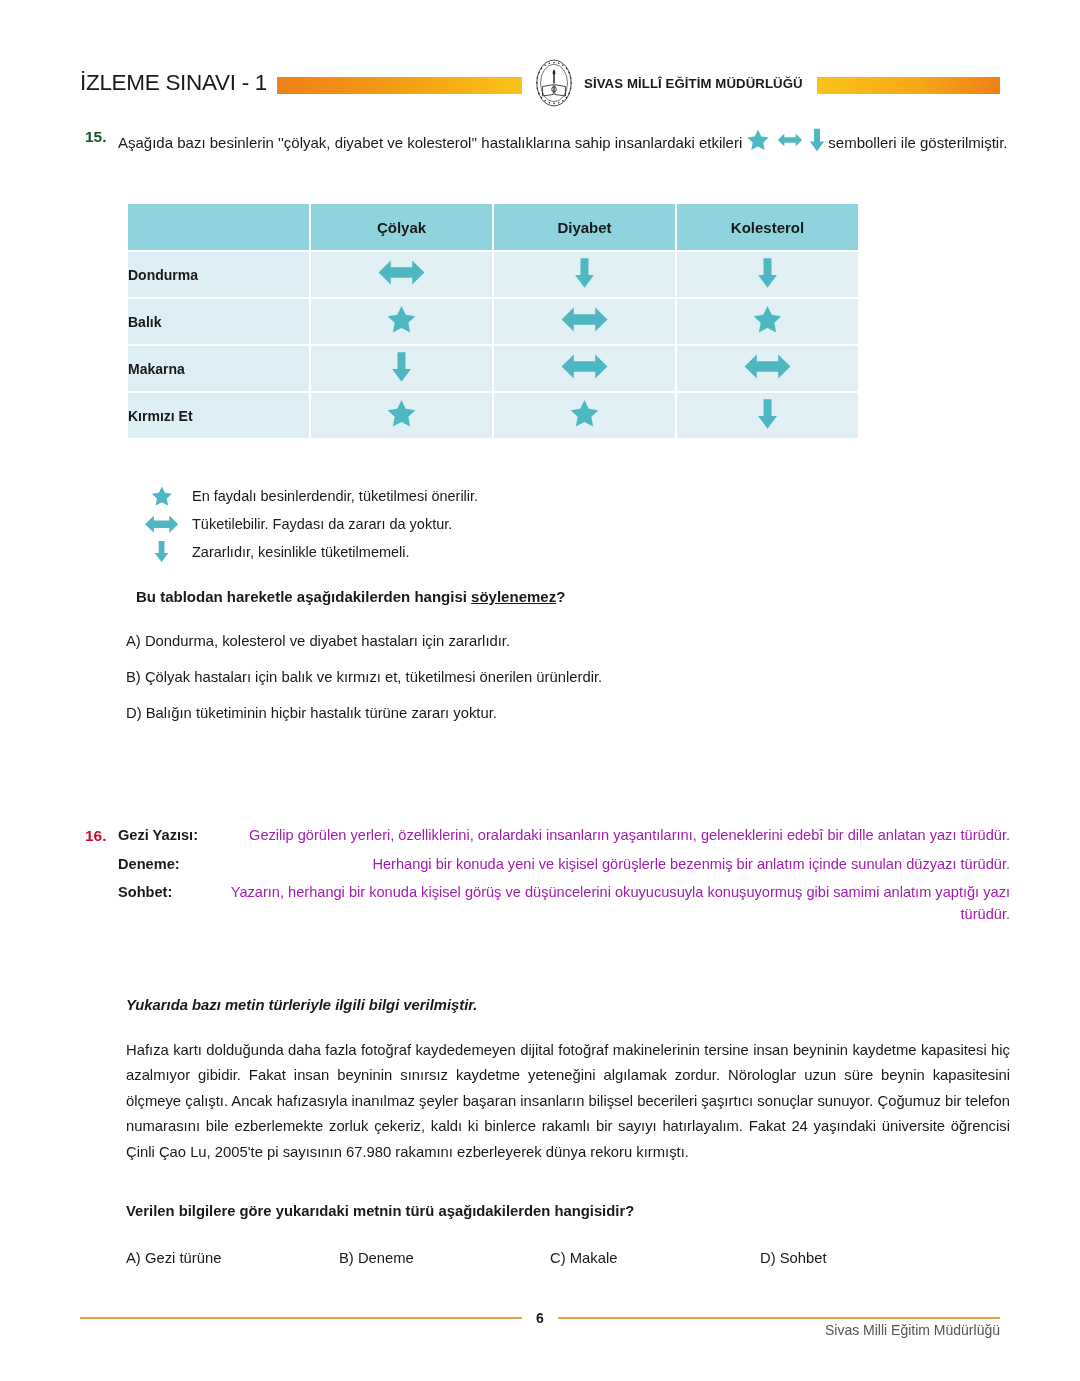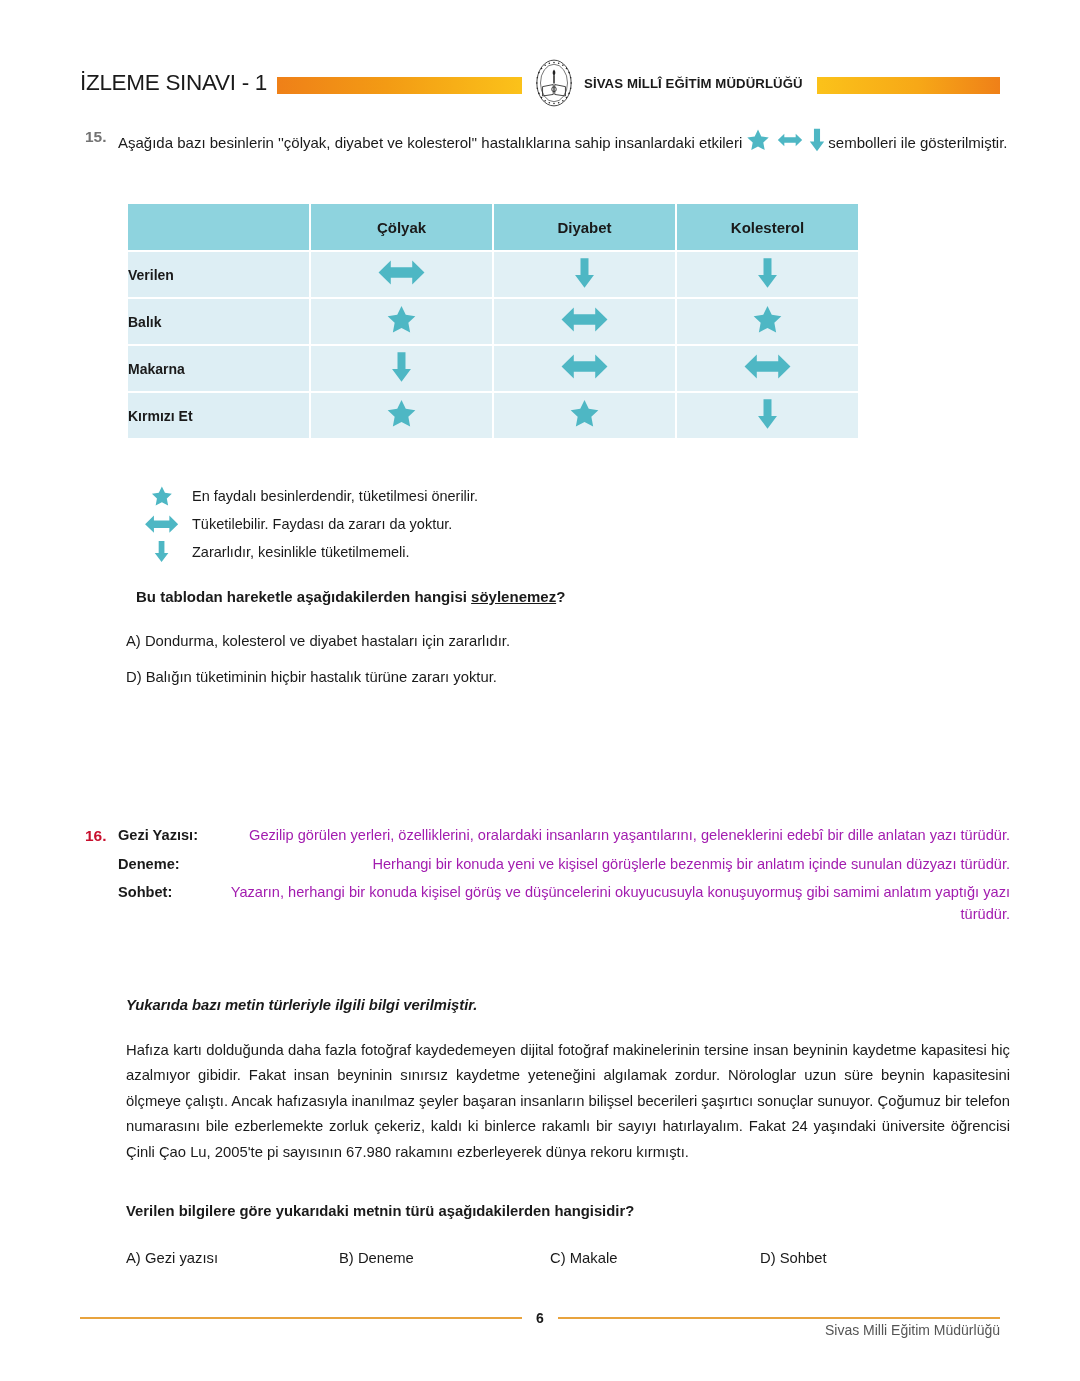--- a/index.html
+++ b/index.html
@@ -77,21 +77,21 @@
     margin-left: 8px;
   }
 
   
   .q-block {
     position: absolute;
     left: 85px;
     width: 925px;
   }
   .q-num {
-    color: #737373;
+    color: #14532d;
     font-weight: bold;
     font-size: 15.5px;
     flex: 0 0 auto;
     width: 33px;
   }
   .q-row {
     display: flex;
     align-items: flex-start;
   }
   .q-text {
@@ -384,21 +384,21 @@
       <thead>
         <tr>
           <th class="th-blank"></th>
           <th class="th-cat">Çölyak</th>
           <th class="th-cat">Diyabet</th>
           <th class="th-cat">Kolesterol</th>
         </tr>
       </thead>
       <tbody id="tbl-body">
           <tr>
-            <td class="td-label">Verilen</td>
+            <td class="td-label">Dondurma</td>
             <td class="td-sym"><svg viewBox="0 0 32 20" width="49" height="31">
                 <path fill="#4eb7c4" d="M1 10 L9 2.2 L9 6.6 L23 6.6 L23 2.2 L31 10 L23 17.8 L23 13.4 L9 13.4 L9 17.8 Z"></path>
               </svg></td>
             <td class="td-sym"><svg viewBox="0 0 20 30" width="21" height="32">
                 <path fill="#4eb7c4" d="M6.2 1 L13.8 1 L13.8 17 L19 17 L10 29 L1 17 L6.2 17 Z"></path>
               </svg></td>
             <td class="td-sym"><svg viewBox="0 0 20 30" width="21" height="32">
                 <path fill="#4eb7c4" d="M6.2 1 L13.8 1 L13.8 17 L19 17 L10 29 L1 17 L6.2 17 Z"></path>
               </svg></td>
           </tr>
@@ -466,20 +466,21 @@
           </svg>
         </div>
         <div class="legend-text">Zararlıdır, kesinlikle tüketilmemeli.</div>
       </div>
     </div>
 
   <div class="q15-prompt"><span>Bu tablodan hareketle aşağıdakilerden hangisi </span><u>söylenemez</u><span>?</span></div>
 
   <div class="q15-opts">
     <div class="opt">A) Dondurma,  kolesterol ve diyabet hastaları için zararlıdır.</div>
+    <div class="opt">B) Çölyak hastaları için balık ve kırmızı et, tüketilmesi önerilen ürünlerdir.</div>
     <div class="opt">D) Balığın tüketiminin hiçbir hastalık türüne zararı yoktur.</div>
   </div>
 
   <div class="q16-wrap">
     <table class="def-table">
       <tbody id="def-body">
           <tr>
             <td class="def-num">16.</td>
             <td class="def-term">Gezi Yazısı:</td>
             <td class="def-desc">Gezilip görülen yerleri, özelliklerini, oralardaki insanların yaşantılarını, geleneklerini edebî bir dille anlatan yazı türüdür.</td>
@@ -496,21 +497,21 @@
           </tr>
         </tbody>
     </table>
   </div>
 
   <div class="q16-lead">Yukarıda bazı metin türleriyle ilgili bilgi verilmiştir.</div>
   <div class="q16-para">Hafıza kartı dolduğunda daha fazla fotoğraf kaydedemeyen dijital fotoğraf makinelerinin tersine insan beyninin kaydetme kapasitesi hiç azalmıyor gibidir. Fakat insan beyninin sınırsız kaydetme yeteneğini algılamak zordur. Nörologlar uzun süre beynin kapasitesini ölçmeye çalıştı. Ancak hafızasıyla inanılmaz şeyler başaran insanların bilişsel becerileri şaşırtıcı sonuçlar sunuyor. Çoğumuz bir telefon numarasını bile ezberlemekte zorluk çekeriz, kaldı ki binlerce rakamlı bir sayıyı hatırlayalım. Fakat 24 yaşındaki üniversite öğrencisi Çinli Çao Lu, 2005'te pi sayısının 67.980 rakamını ezberleyerek dünya rekoru kırmıştı.</div>
   <div class="q16-prompt">Verilen bilgilere göre yukarıdaki metnin türü aşağıdakilerden hangisidir?</div>
 
   <div class="q16-opts">
-    <div class="q16-opt o1">A) Gezi yazısı</div>
+    <div class="q16-opt o1">A) Gezi türüne</div>
     <div class="q16-opt o2">B) Deneme</div>
     <div class="q16-opt o3">C) Makale</div>
     <div class="q16-opt">D) Sohbet</div>
   </div>
 
   <div class="footer">
     <div class="f-line"></div>
     <div class="f-page">6</div>
     <div class="f-line"></div>
   </div>

